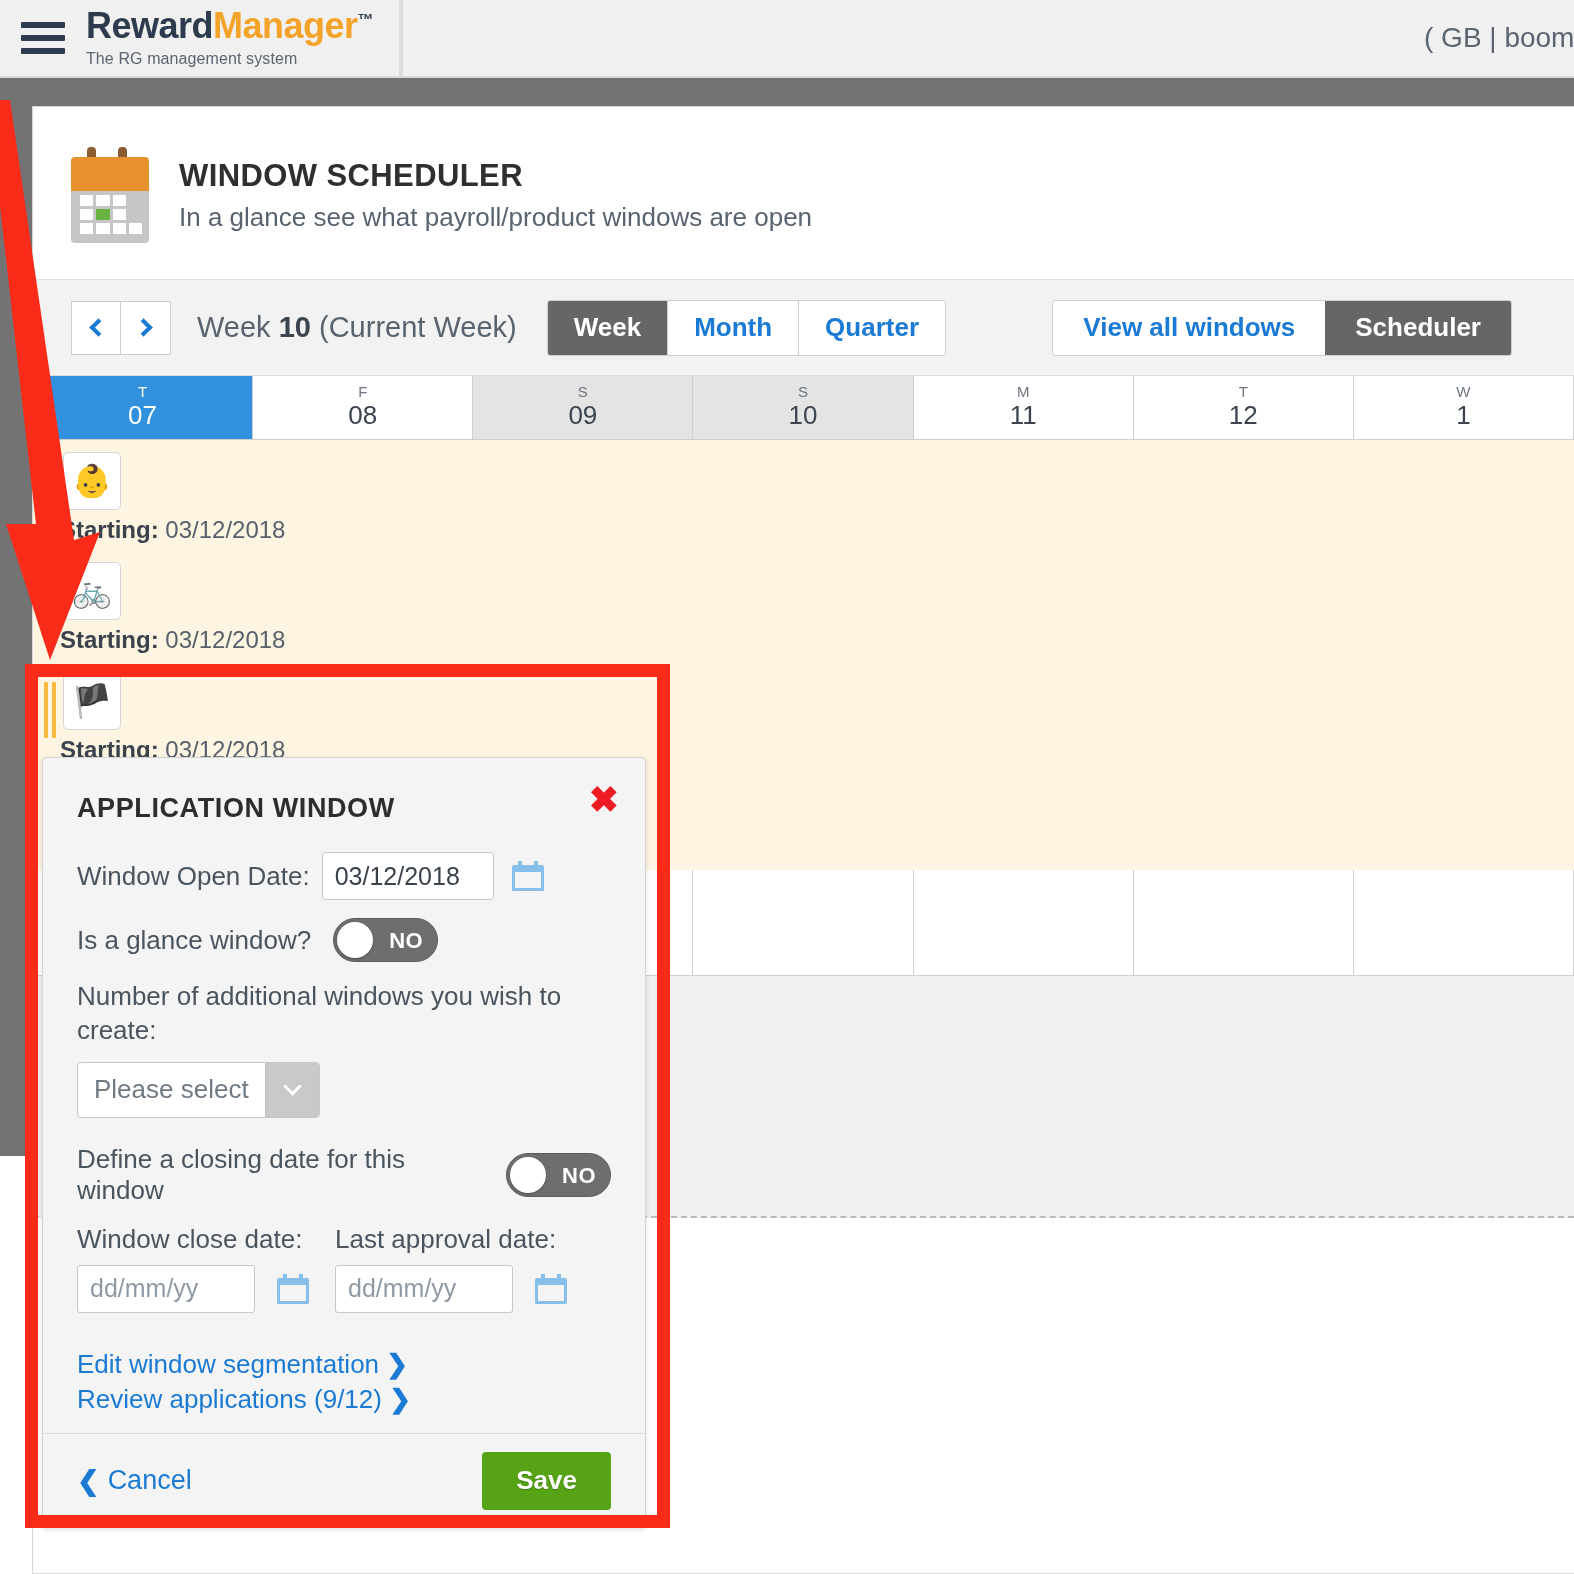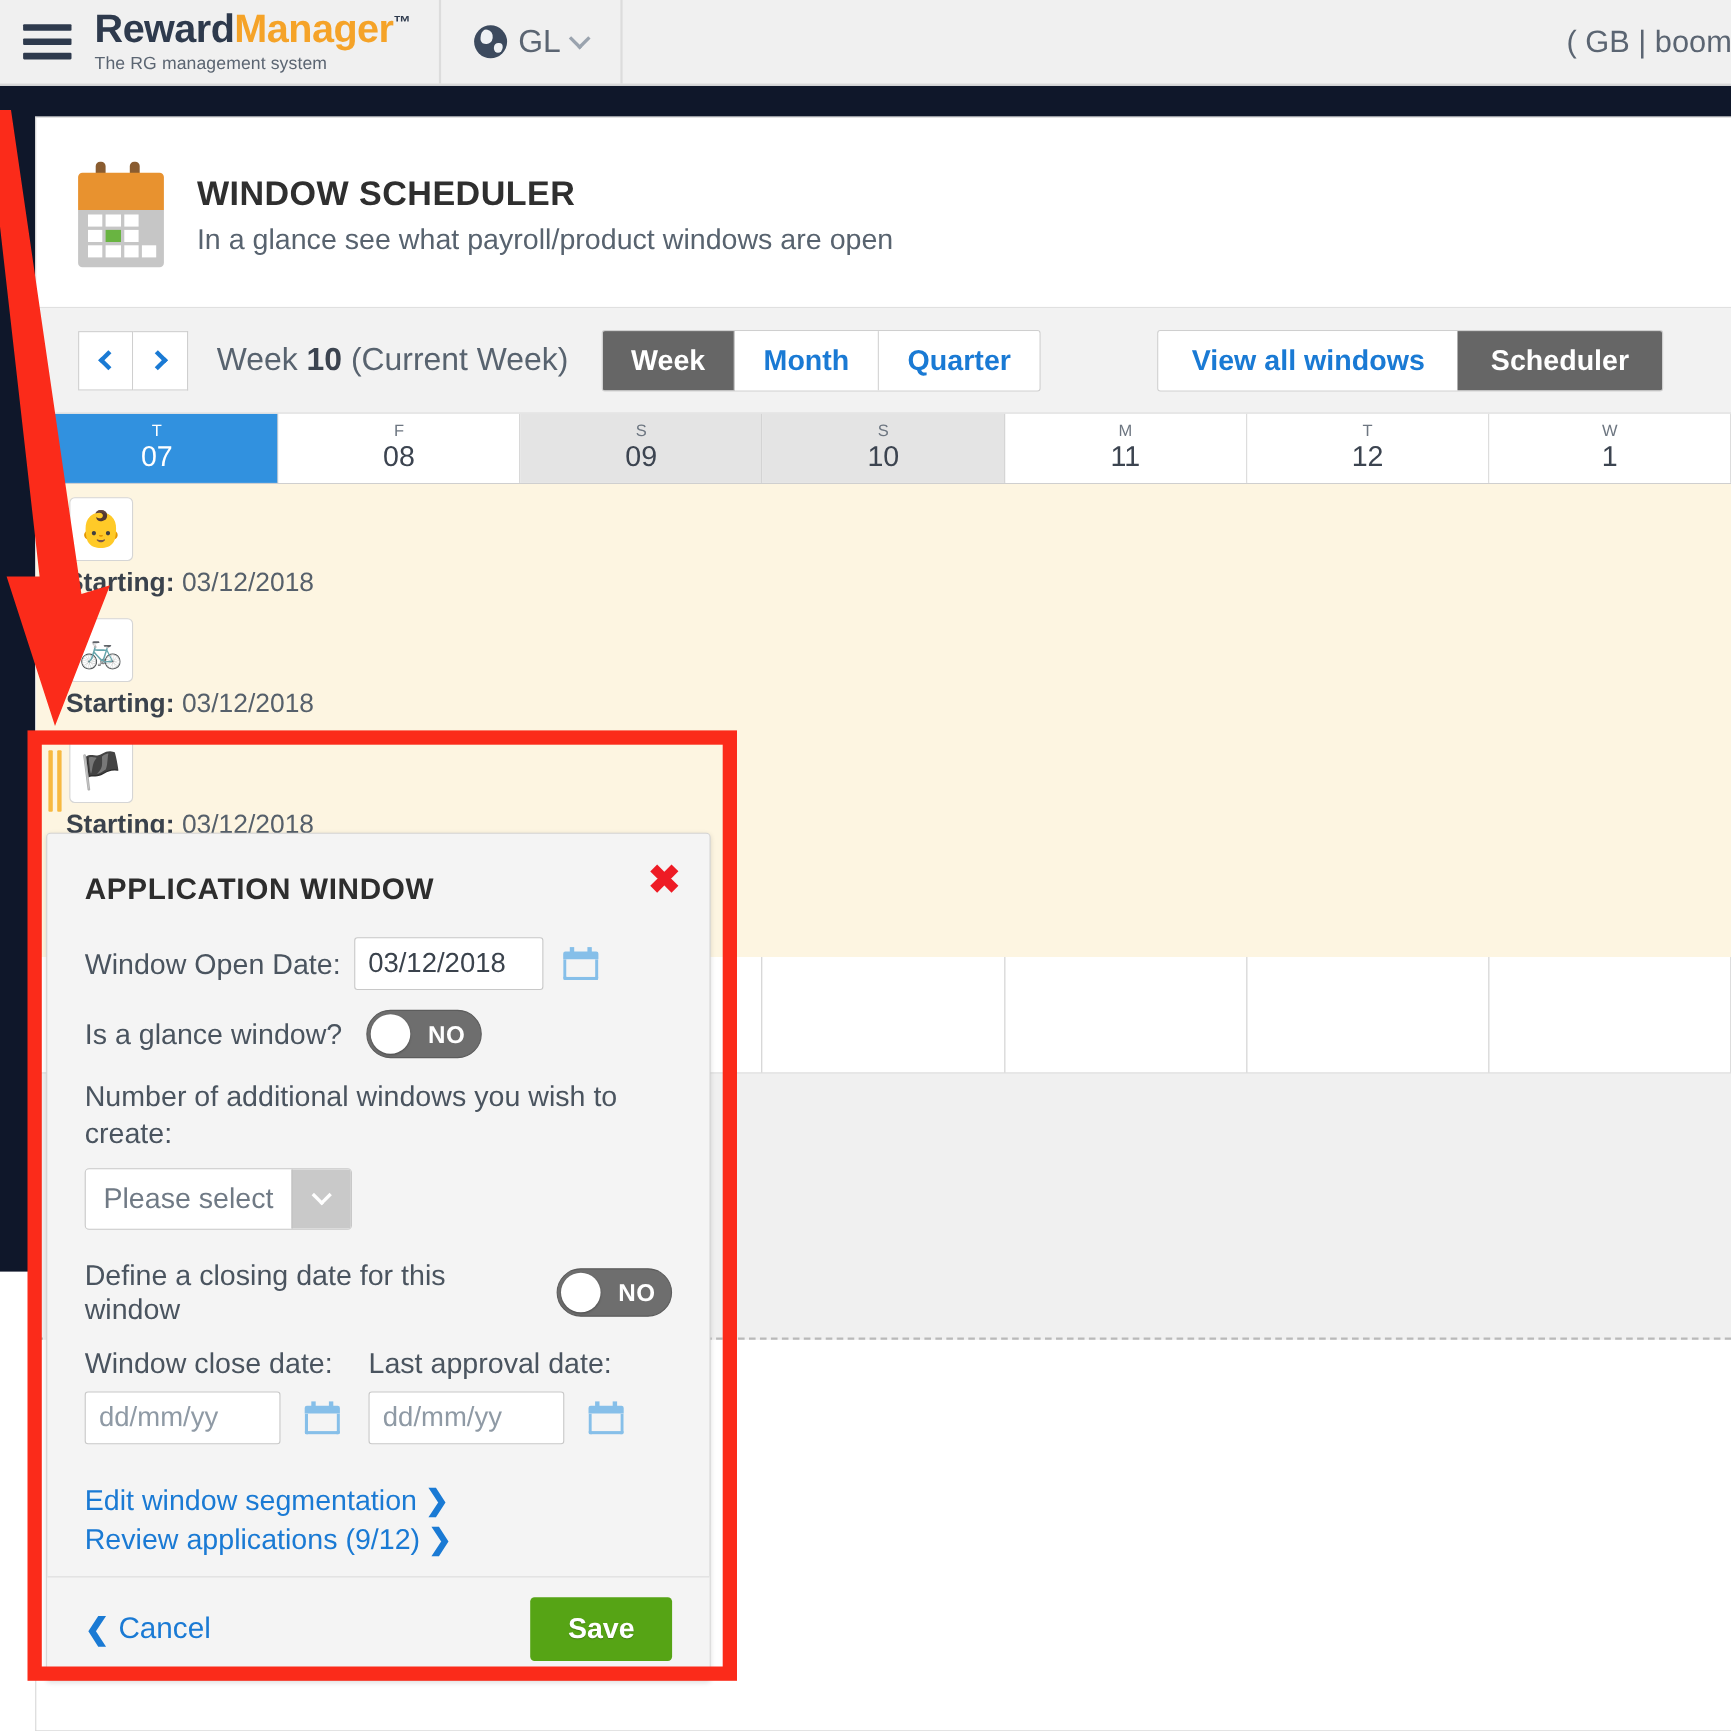--- a/index.html
+++ b/index.html
@@ -4,21 +4,21 @@
 <style>
   * { box-sizing: border-box; }
   html, body {
     margin: 0; padding: 0;
     width: 1574px; height: 1574px;
     background: #ffffff;
     font-family: "Liberation Sans", sans-serif;
     overflow: hidden;
   }
 
-  #root { position: relative; width: 1574px; height: 1156px; background:#0f172a; }
+  #root { position: relative; width: 1574px; height: 1156px; background:#737373; }
 
   
   .topbar {
     position: absolute; left:0; top:0; width:1574px; height:78px;
     background:#f0f0f0; border-bottom:2px solid #d8d8d8;
     display:flex; align-items:stretch;
   }
   .hamburger {
     width:86px; display:flex; flex-direction:column; justify-content:center;
     align-items:center; gap:7px; cursor:pointer;
@@ -257,25 +257,20 @@
         <span></span>
         <span></span>
     </div>
     <div class="brandblock">
       <div class="brandline">
         <span class="brand-reward">Reward</span><span class="brand-manager">Manager</span><span class="brand-tm">™</span>
       </div>
       <div class="brandsub">The RG management system</div>
     </div>
     <div class="navdivider"></div>
-    <div class="region">
-      <span class="globe-icon"></span>
-      <span class="region-label">GL</span>
-      <span class="chev-down"></span>
-    </div>
     <div class="navdivider"></div>
     <div class="topbar-spacer"></div>
     <div class="userinfo">( GB | boom!</div>
   </div>
 
   <div class="panel">
 
     <div class="pagehead">
       <div class="cal-icon">
         <span class="ring l"></span>

